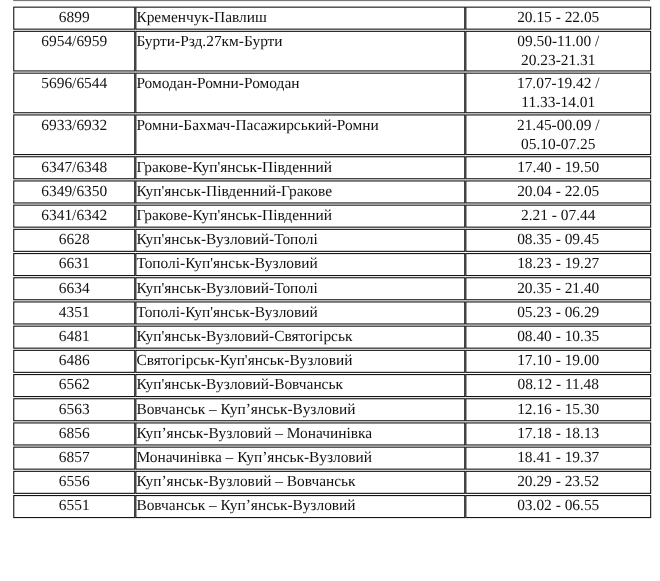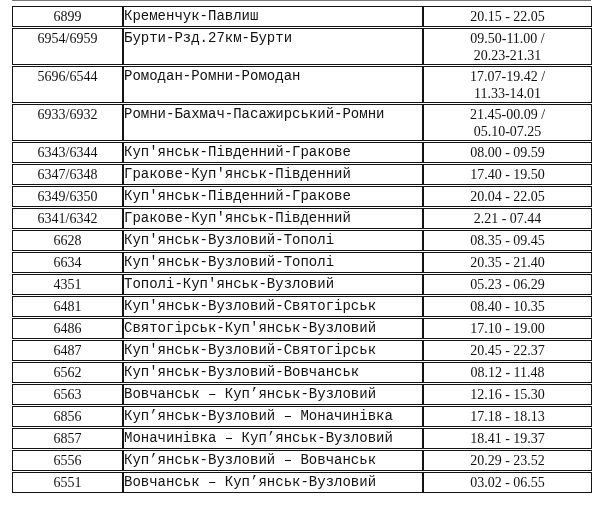--- a/index.html
+++ b/index.html
@@ -46,21 +46,20 @@
   }
   table.timetable tr.double td {
     height: 37px;
   }
   td.num-cell, td.time-cell {
     text-align: center;
   }
   td.route-cell {
     text-align: left;
     padding-left: 8px;
-    font-family: Liberation Mono, monospace;
   }
   .time-line {
     display: block;
     text-align: center;
   }
 </style>
 </head>
 <body>
 
 <div class="remnant-line"></div>
@@ -97,27 +96,20 @@
       </tr>
       <tr class="double">
         <td class="num-cell">6933/6932</td>
         <td class="route-cell">Ромни-Бахмач-Пасажирський-Ромни</td>
         <td class="time-cell">
           <span class="time-line">21.45-00.09 /</span>
           <span class="time-line">05.10-07.25</span>
         </td>
       </tr>
       <tr>
-        <td class="num-cell">6343/6344</td>
-        <td class="route-cell">Куп'янськ-Південний-Гракове</td>
-        <td class="time-cell">
-          <span class="time-line">08.00 - 09.59</span>
-        </td>
-      </tr>
-      <tr>
         <td class="num-cell">6347/6348</td>
         <td class="route-cell">Гракове-Куп'янськ-Південний</td>
         <td class="time-cell">
           <span class="time-line">17.40 - 19.50</span>
         </td>
       </tr>
       <tr>
         <td class="num-cell">6349/6350</td>
         <td class="route-cell">Куп'янськ-Південний-Гракове</td>
         <td class="time-cell">
@@ -132,20 +124,27 @@
         </td>
       </tr>
       <tr>
         <td class="num-cell">6628</td>
         <td class="route-cell">Куп'янськ-Вузловий-Тополі</td>
         <td class="time-cell">
           <span class="time-line">08.35 - 09.45</span>
         </td>
       </tr>
       <tr>
+        <td class="num-cell">6631</td>
+        <td class="route-cell">Тополі-Куп'янськ-Вузловий</td>
+        <td class="time-cell">
+          <span class="time-line">18.23 - 19.27</span>
+        </td>
+      </tr>
+      <tr>
         <td class="num-cell">6634</td>
         <td class="route-cell">Куп'янськ-Вузловий-Тополі</td>
         <td class="time-cell">
           <span class="time-line">20.35 - 21.40</span>
         </td>
       </tr>
       <tr>
         <td class="num-cell">4351</td>
         <td class="route-cell">Тополі-Куп'янськ-Вузловий</td>
         <td class="time-cell">
@@ -157,27 +156,20 @@
         <td class="route-cell">Куп'янськ-Вузловий-Святогірськ</td>
         <td class="time-cell">
           <span class="time-line">08.40 - 10.35</span>
         </td>
       </tr>
       <tr>
         <td class="num-cell">6486</td>
         <td class="route-cell">Святогірськ-Куп'янськ-Вузловий</td>
         <td class="time-cell">
           <span class="time-line">17.10 - 19.00</span>
-        </td>
-      </tr>
-      <tr>
-        <td class="num-cell">6487</td>
-        <td class="route-cell">Куп'янськ-Вузловий-Святогірськ</td>
-        <td class="time-cell">
-          <span class="time-line">20.45 - 22.37</span>
         </td>
       </tr>
       <tr>
         <td class="num-cell">6562</td>
         <td class="route-cell">Куп'янськ-Вузловий-Вовчанськ</td>
         <td class="time-cell">
           <span class="time-line">08.12 - 11.48</span>
         </td>
       </tr>
       <tr>

